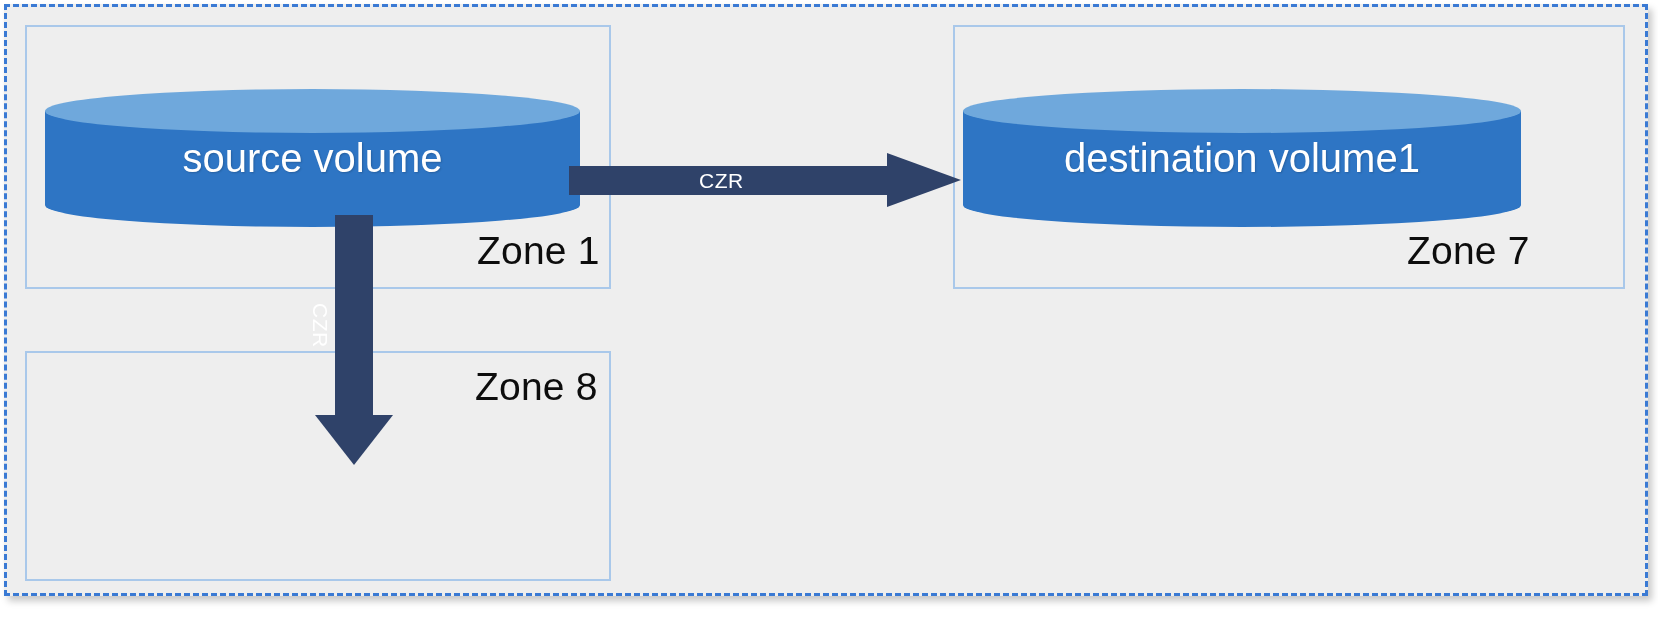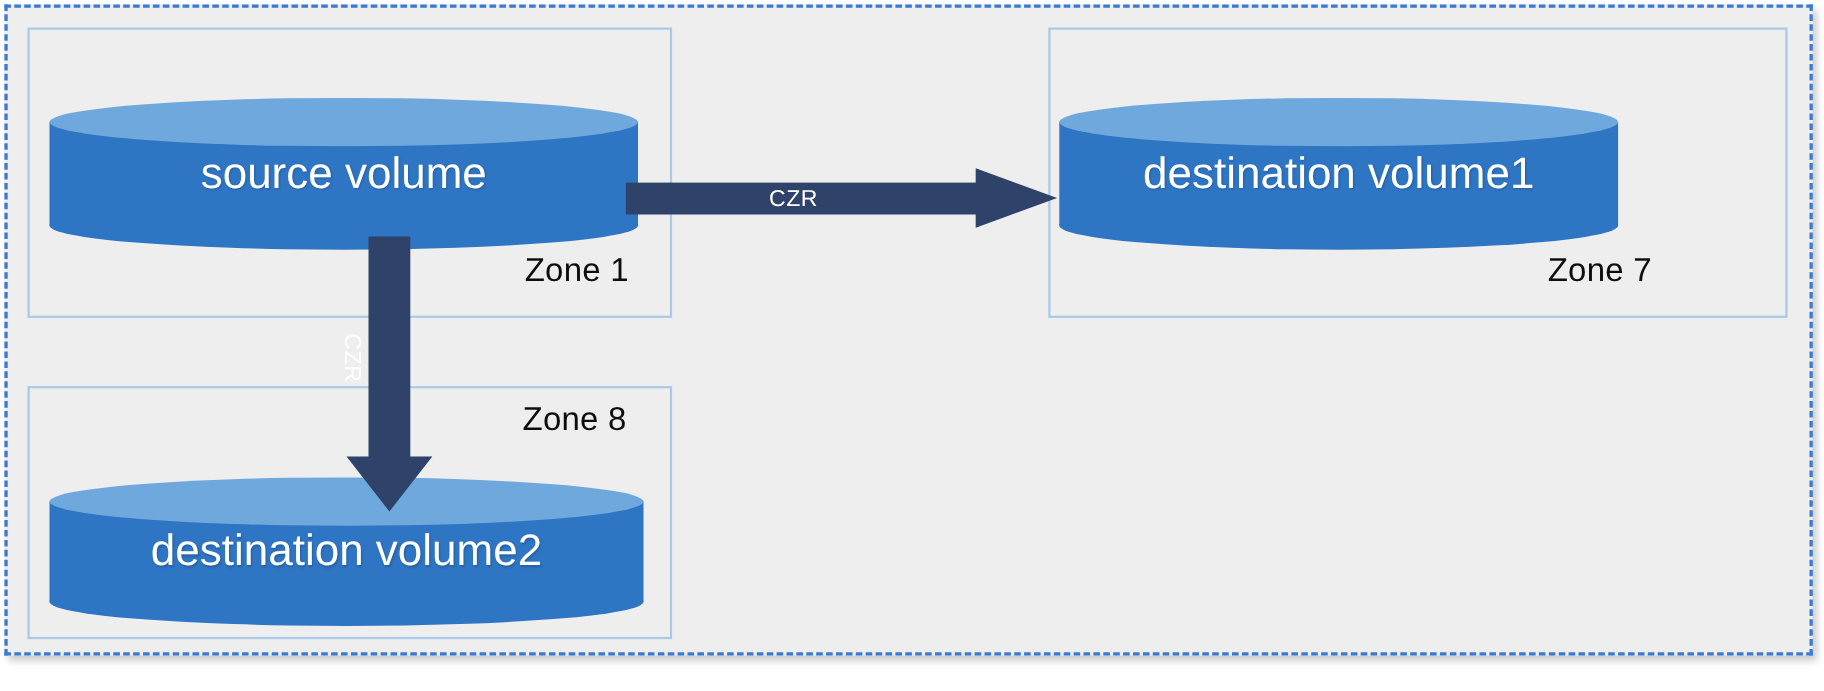--- a/index.html
+++ b/index.html
@@ -35,21 +35,21 @@
     background: #eeeeee;
     border: 2px solid #a9c8ea;
     box-sizing: border-box;
   }
   .zone-1 { left: 18px;   top: 18px;  width: 586px; height: 264px; }
   .zone-2 { left: 946px;  top: 18px;  width: 672px; height: 264px; }
   .zone-3 { left: 18px;   top: 344px; width: 586px; height: 230px; }
 
   .zone-label {
     position: absolute;
-    font-size: 30px;
+    font-size: 39px;
     color: #0d0d0d;
     white-space: nowrap;
     letter-spacing: 0.2px;
   }
   .zone-1-label { left: 470px; top: 222px; }
   .zone-2-label { left: 1400px; top: 222px; }
   .zone-3-label { left: 468px;  top: 358px; }
 
   .region-label {
     position: absolute;
@@ -102,21 +102,21 @@
     align-items: center;
     justify-content: center;
     color: #ffffff;
     font-size: 40px;
     white-space: nowrap;
     z-index: 5;
     text-shadow: 1px 1px 2px rgba(0,0,0,0.18);
   }
 
   .cyl-source      { left: 38px;  top: 82px;  width: 535px; height: 138px; }
-  .cyl-dest1       { left: 956px; top: 82px;  width: 508px; height: 138px; }
+  .cyl-dest1       { left: 956px; top: 82px;  width: 558px; height: 138px; }
   .cyl-dest2       { left: 38px;  top: 427px; width: 540px; height: 135px; }
 
   
   .arrow-h {
     position: absolute;
     left: 562px;
     top: 159px;
     width: 392px;
     height: 29px;
     z-index: 6;
@@ -212,26 +212,20 @@
       <div class="caption">source volume</div>
     </div>
 
     <div class="cyl cyl-dest1">
       <div class="bottom"></div>
       <div class="body"></div>
       <div class="top"></div>
       <div class="caption">destination volume1</div>
     </div>
 
-    <div class="cyl cyl-dest2">
-      <div class="bottom"></div>
-      <div class="body"></div>
-      <div class="top"></div>
-      <div class="caption">destination volume2</div>
-    </div>
 
     <div class="arrow-h">
       <div class="shaft"></div>
       <div class="head"></div>
       <div class="alabel">CZR</div>
     </div>
 
     <div class="arrow-v">
       <div class="shaft"></div>
       <div class="head"></div>

